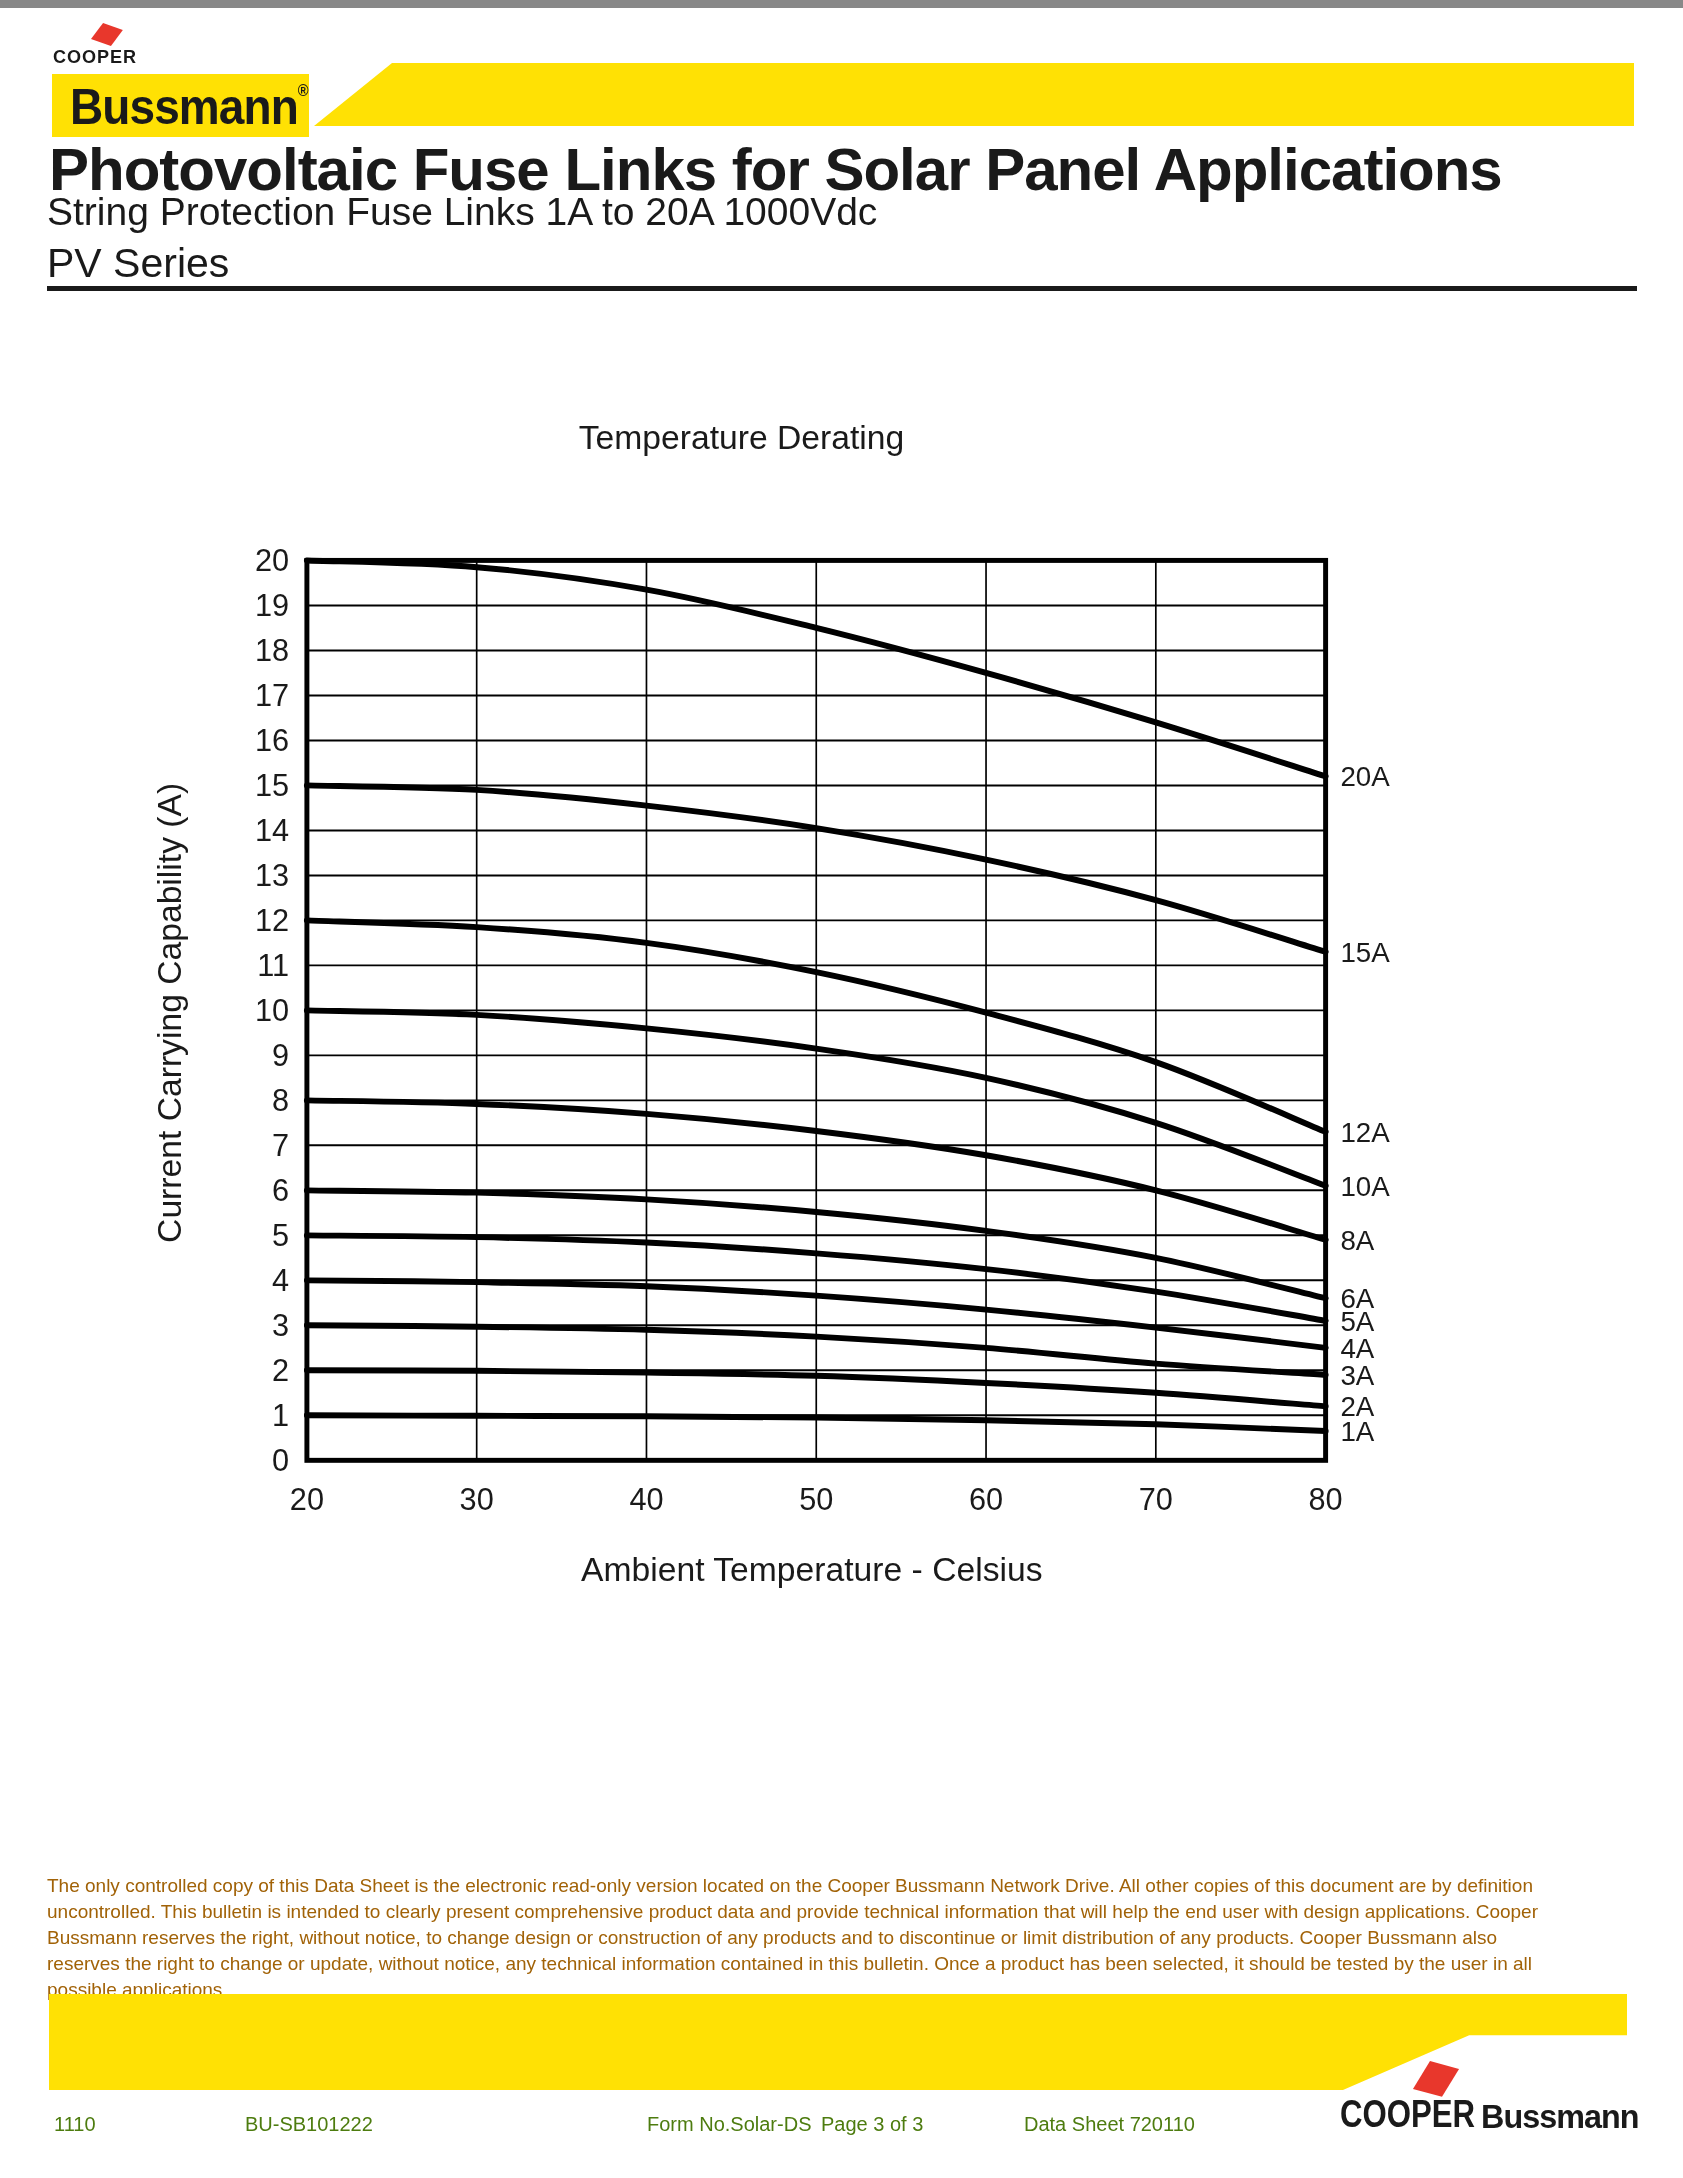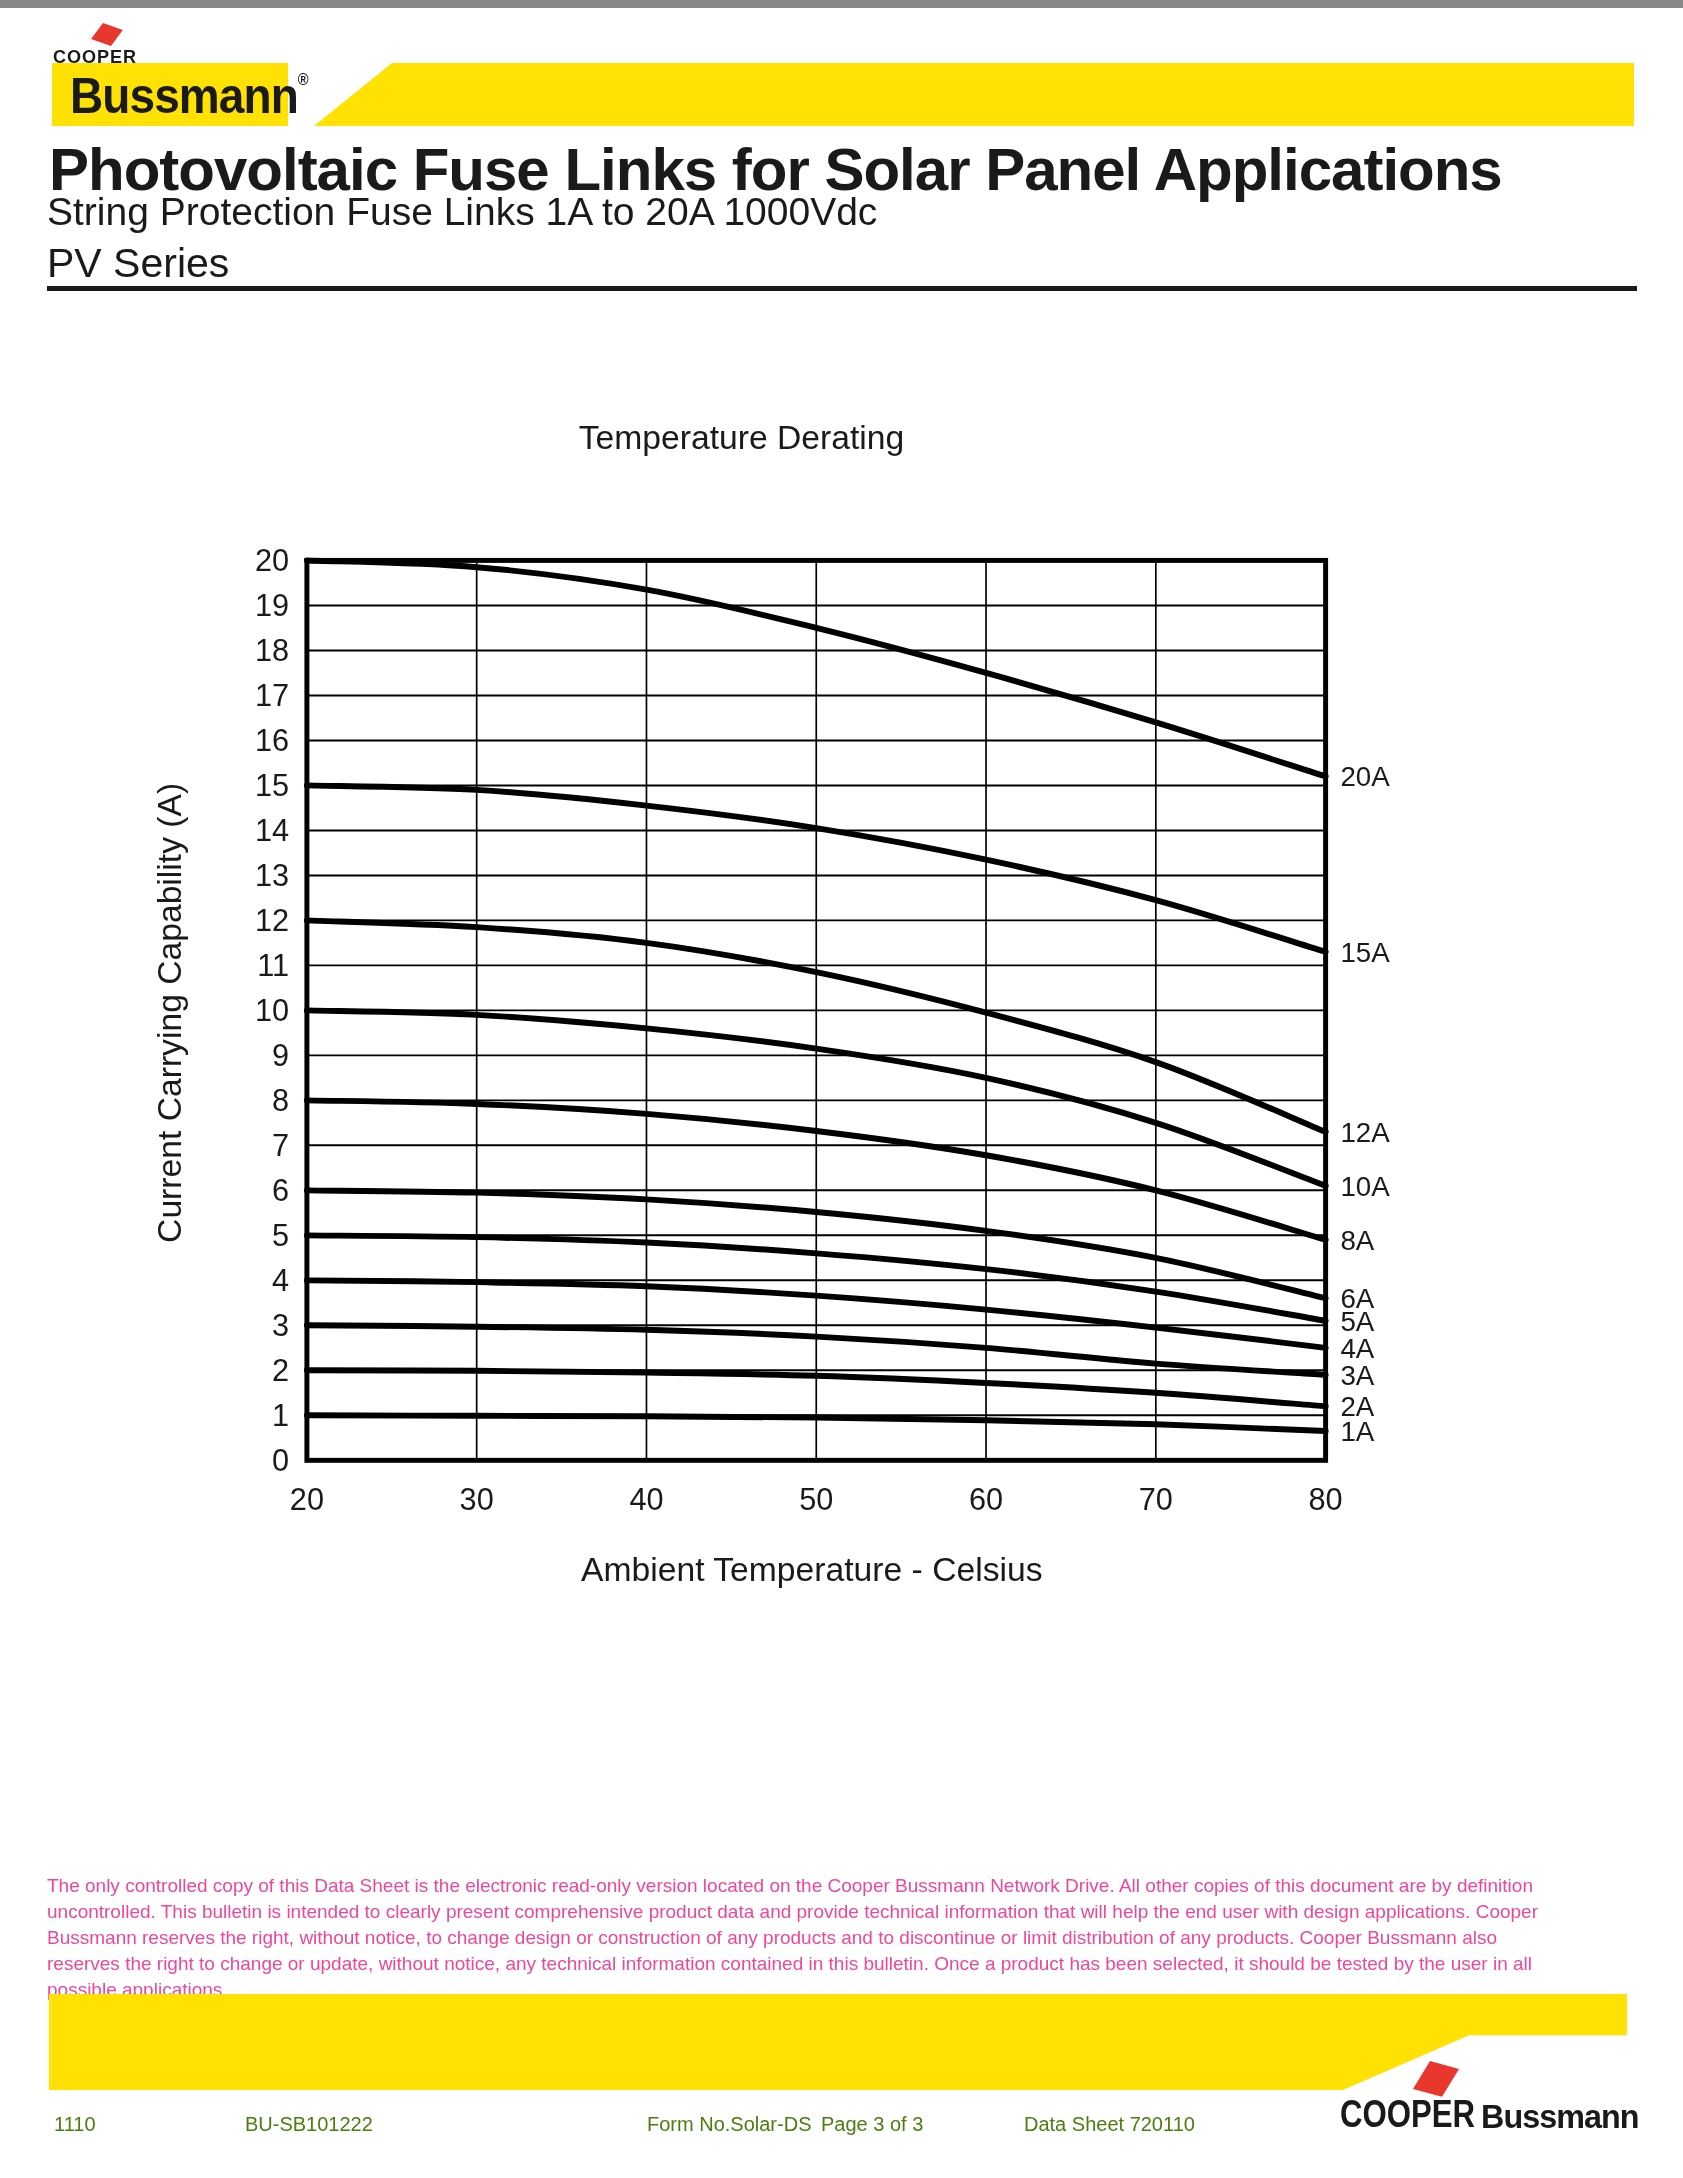--- a/index.html
+++ b/index.html
@@ -7,40 +7,40 @@
     position:relative; width:1683px; height:2178px; background:#fff;
     font-family:"Liberation Sans", sans-serif; color:#1a1a1a; overflow:hidden;
     margin:8px auto;
   }
   
   .red-mark{position:absolute;background:var(--brand-red,#e8372c);}
   .red-mark.top{left:89px;top:13px;width:36px;height:27px;
     clip-path:polygon(5.5% 67%,39% 7%,94% 33%,61% 93%);}
   .cooper-top{position:absolute;left:53px;top:38px;font-size:19px;font-weight:bold;
     letter-spacing:1px;transform:scaleX(0.95);transform-origin:left top;}
-  .logo-box{position:absolute;left:52px;top:55px;width:236px;height:63px;
+  .logo-box{position:absolute;left:52px;top:66px;width:257px;height:63px;
     background:var(--brand-yellow,#ffe104);}
   .logo-box .word{position:absolute;left:18px;top:4px;font-size:50px;font-weight:bold;
     letter-spacing:-1px;transform:scaleX(0.92);transform-origin:left top;color:#1a1a1a;}
   .logo-box .reg{font-size:16px;vertical-align:28px;}
   .band-main{position:absolute;left:314px;top:55px;width:1320px;height:63px;
     background:var(--brand-yellow,#ffe104);
     clip-path:polygon(78px 0,100% 0,100% 100%,0 100%);}
   .doc-title{position:absolute;left:49px;top:127px;font-size:60px;font-weight:bold;
     letter-spacing:-1px;white-space:nowrap;}
   .doc-subtitle{position:absolute;left:47px;top:182px;font-size:39px;font-weight:500;
     white-space:nowrap;}
   .doc-series{position:absolute;left:47px;top:232px;font-size:41px;font-weight:500;}
   .rule{position:absolute;left:47px;top:278px;width:1590px;height:5px;background:#1a1a1a;}
   
   svg.chart{position:absolute;left:0;top:0;width:1683px;height:2178px;
     font-family:"Liberation Sans", sans-serif;}
   
   .disclaimer{position:absolute;left:47px;top:1865px;font-size:19px;line-height:26px;
-    color:#ec4899;}
+    color:#a16207;}
   .disclaimer div{white-space:nowrap;}
   .band-bottom{position:absolute;left:49px;top:1986px;width:1578px;height:96px;
     background:var(--brand-yellow,#ffe104);
     clip-path:polygon(0 0,100% 0,100% 43%,90% 43%,82% 100%,0 100%);}
   .red-mark.bottom{left:1412px;top:2052px;width:48px;height:38px;
     clip-path:polygon(2% 76%,37.5% 2.6%,98% 24%,62.5% 97%);}
   .cooper-bottom{position:absolute;left:1340px;top:2085px;font-size:38px;font-weight:bold;
     transform:scaleX(0.82);transform-origin:left top;letter-spacing:0;}
   .bussmann-bottom{position:absolute;left:1481px;top:2089px;font-size:34px;font-weight:bold;
     transform:scaleX(0.95);transform-origin:left top;letter-spacing:-1px;}

